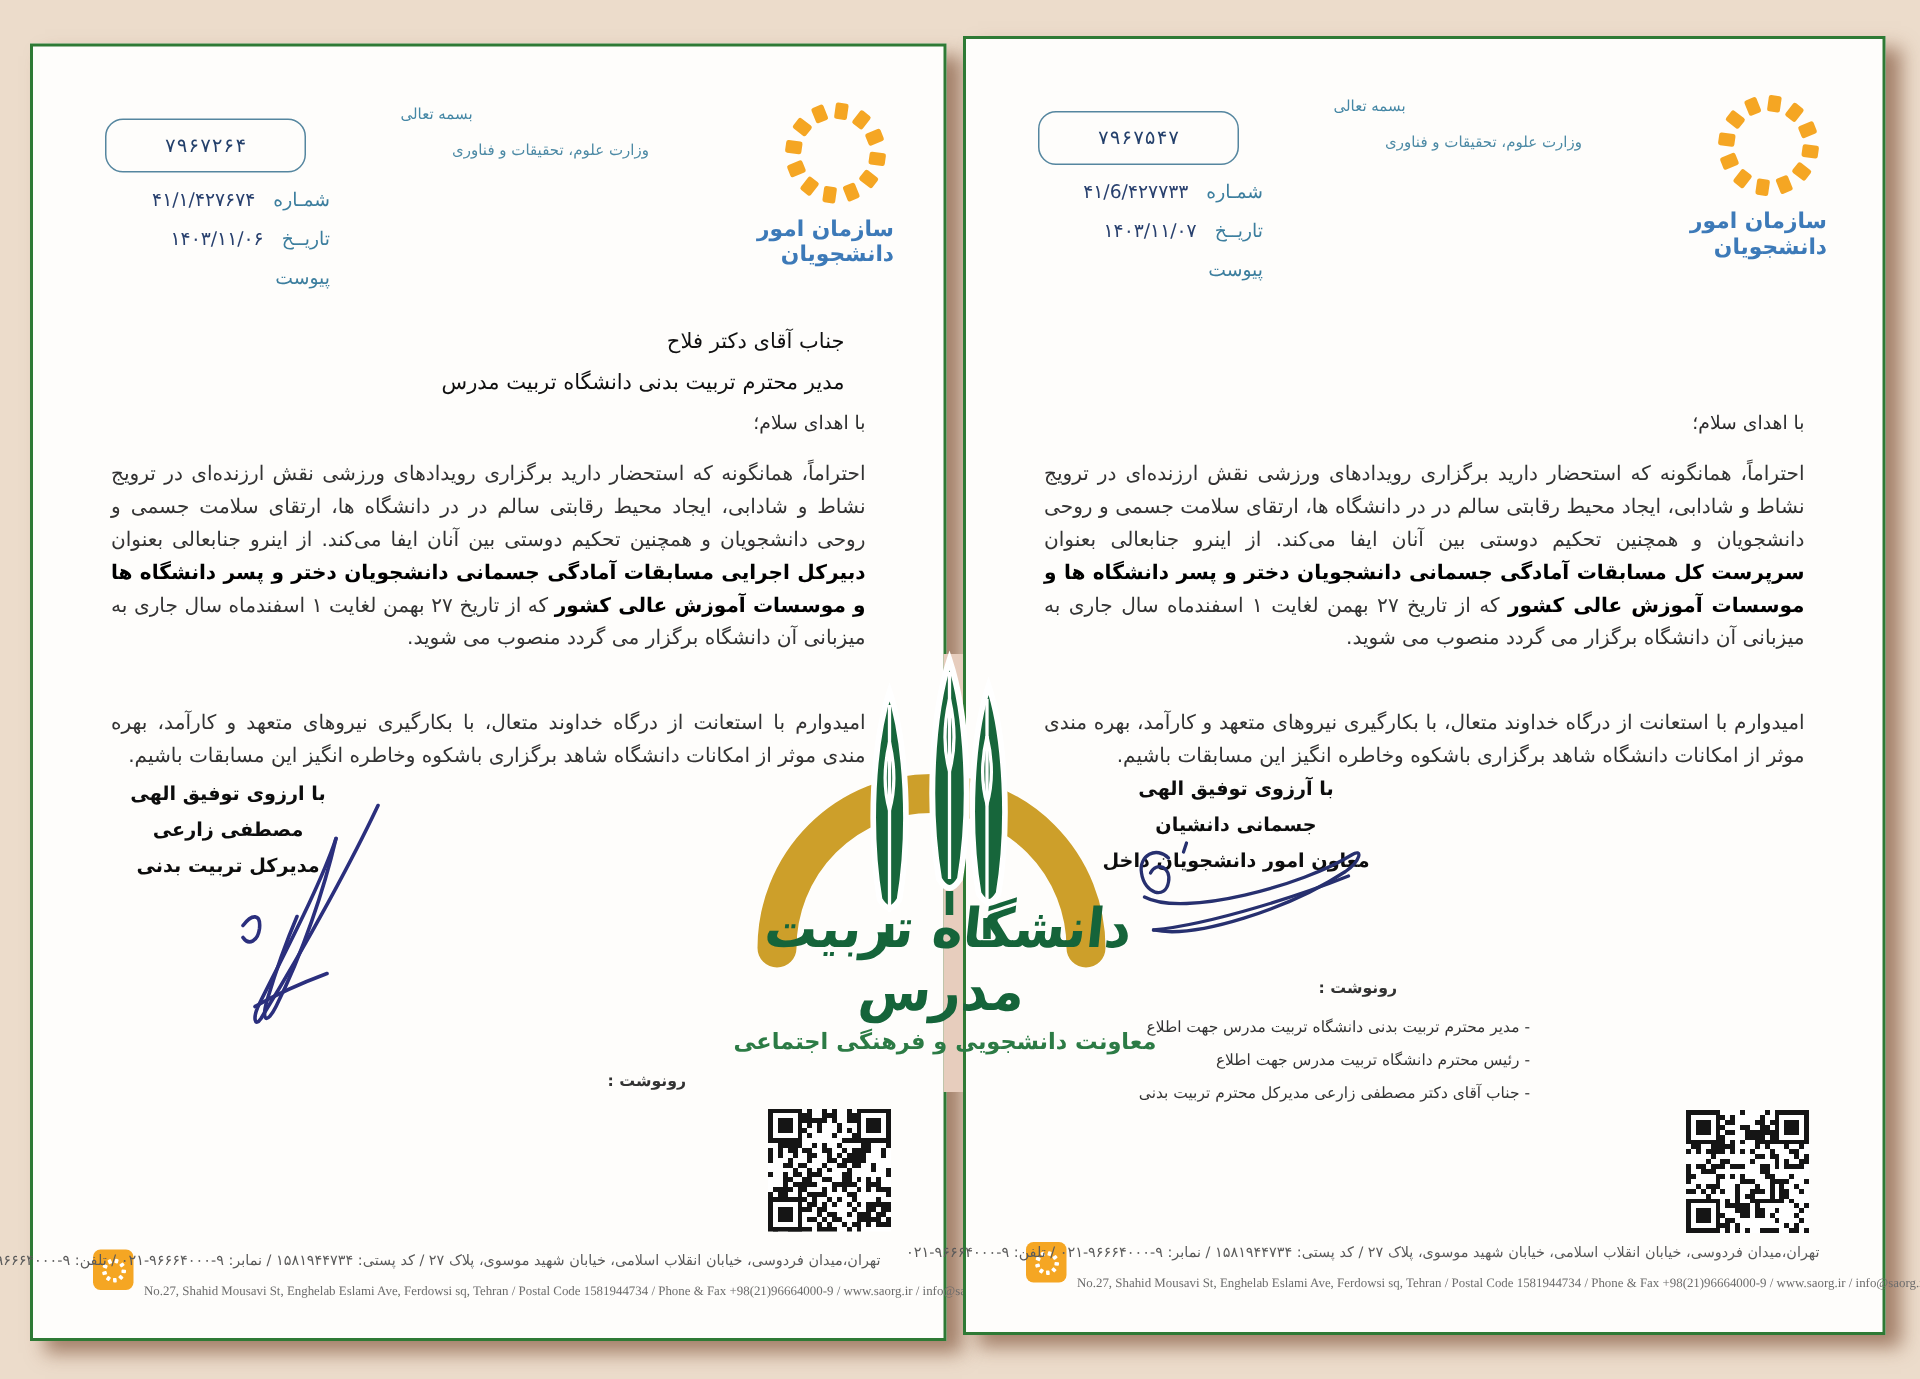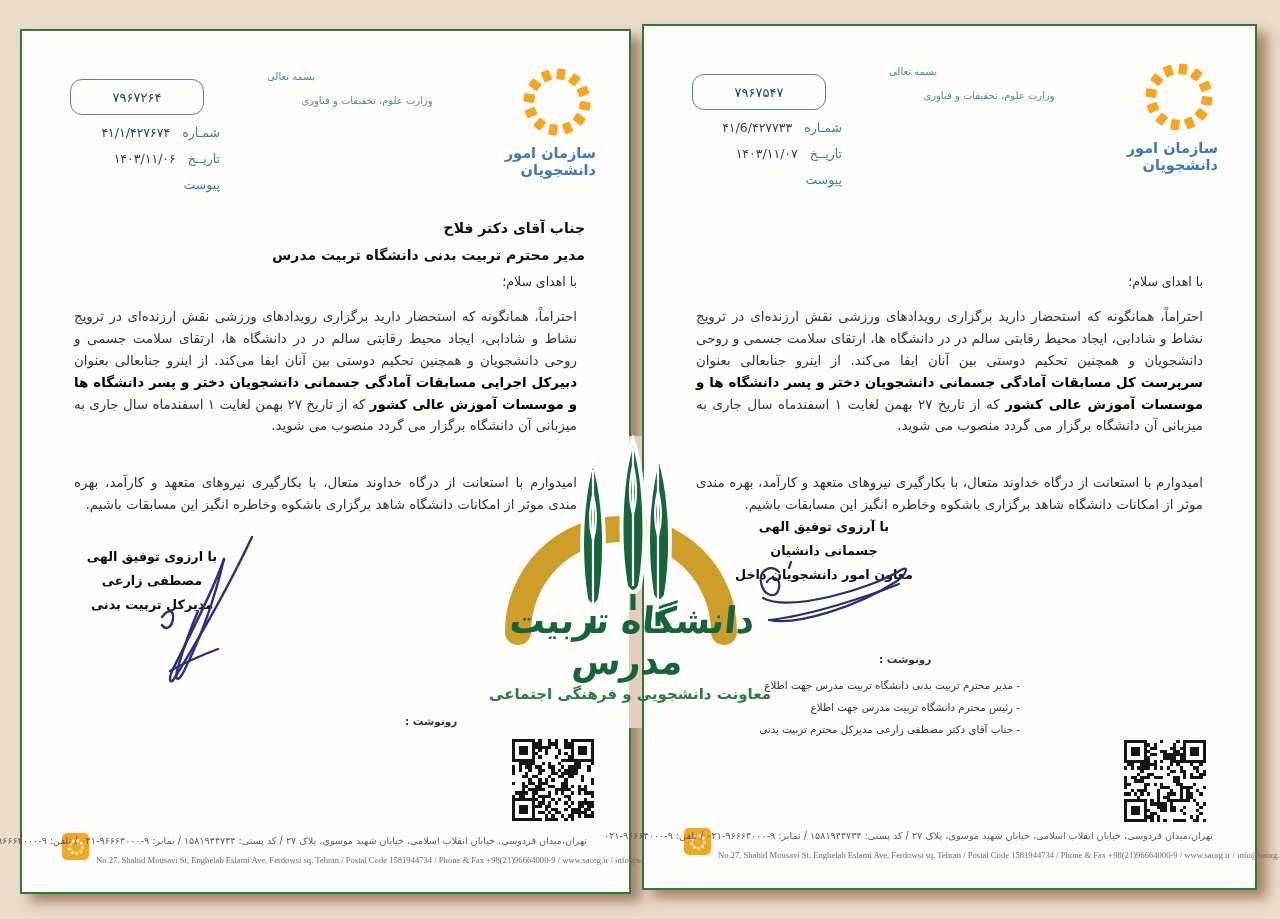--- a/index.html
+++ b/index.html
@@ -16,49 +16,49 @@
   }
   .letter--left{left:20px;top:29px;width:607px;height:861px}
   .letter--right{left:642px;top:24px;width:611px;height:862px}
   .letter *{position:absolute}
 
   
   .refbox{
     left:48px;top:48px;width:132px;height:34px;
     border:1.5px solid #55869f;border-radius:12px;
     display:flex;align-items:center;justify-content:center;
-    font-size:13px;color:#24406b;letter-spacing:1px;
+    font-size:13px;color:#24406b;letter-spacing:1px;font-family:Liberation Mono, monospace;
   }
   .hrow{left:48px;width:150px;display:flex;gap:12px;align-items:baseline}
   .hrow .lbl{position:static;color:#3c7e9e;font-size:12.5px;white-space:nowrap}
   .hrow .val{position:static;color:#28406e;font-size:12.5px;white-space:nowrap}
   .hrow--num{top:94px}.hrow--date{top:120px}.hrow--att{top:146px}
 
   .bismillah{left:245px;top:40px;width:200px;text-align:left;color:#4587a5;font-size:10px}
   .ministry{left:245px;top:64px;width:200px;text-align:center;color:#4d8aa5;font-size:10px}
 
   .org{left:450px;top:32px;width:124px;text-align:right}
   .org svg{position:static;width:78px;height:78px}
   .org .org-name{position:static;display:block;color:#3d7ab8;font-weight:bold;font-size:14.5px;line-height:17px}
 
   
-  .addressee{right:44px;top:184px;text-align:right;font-weight:bold;font-size:14px;line-height:27px;color:#101010}
+  .addressee{right:66px;top:184px;text-align:right;font-weight:normal;font-size:14px;line-height:27px;color:#101010}
   .salam{right:52px;top:243px;font-size:12.5px;color:#2b2b2b}
   .body-p{right:52px;left:52px;font-size:13.4px;line-height:21.8px;text-align:justify;color:#333}
   .body-p b{color:#000}
   .body-p1{top:262px}
   .body-p2{top:428px}
   .letter--right .addressee{top:189px}
   .letter--right .salam{top:248px}
   .letter--right .body-p1{top:267px}
   .letter--right .body-p2{top:433px}
 
   
   .closing{text-align:center;font-weight:bold;font-size:12.8px;line-height:24px;color:#0d0d0d}
-  .letter--left .closing{left:55px;top:514px;width:150px}
+  .letter--left .closing{left:55px;top:487px;width:150px}
   .letter--right .closing{left:88px;top:489px;width:184px}
   .sig{pointer-events:none}
   .sig svg{position:static}
   .letter--left .sig{left:118px;top:500px;width:130px;height:160px}
   .letter--right .sig{left:105px;top:528px;width:165px;height:80px}
 
   
   .cc-label{font-size:10.5px;color:#333;font-weight:bold}
   .letter--left .cc-label{left:383px;top:684px}
   .letter--right .cc-label{left:235px;top:627px}

